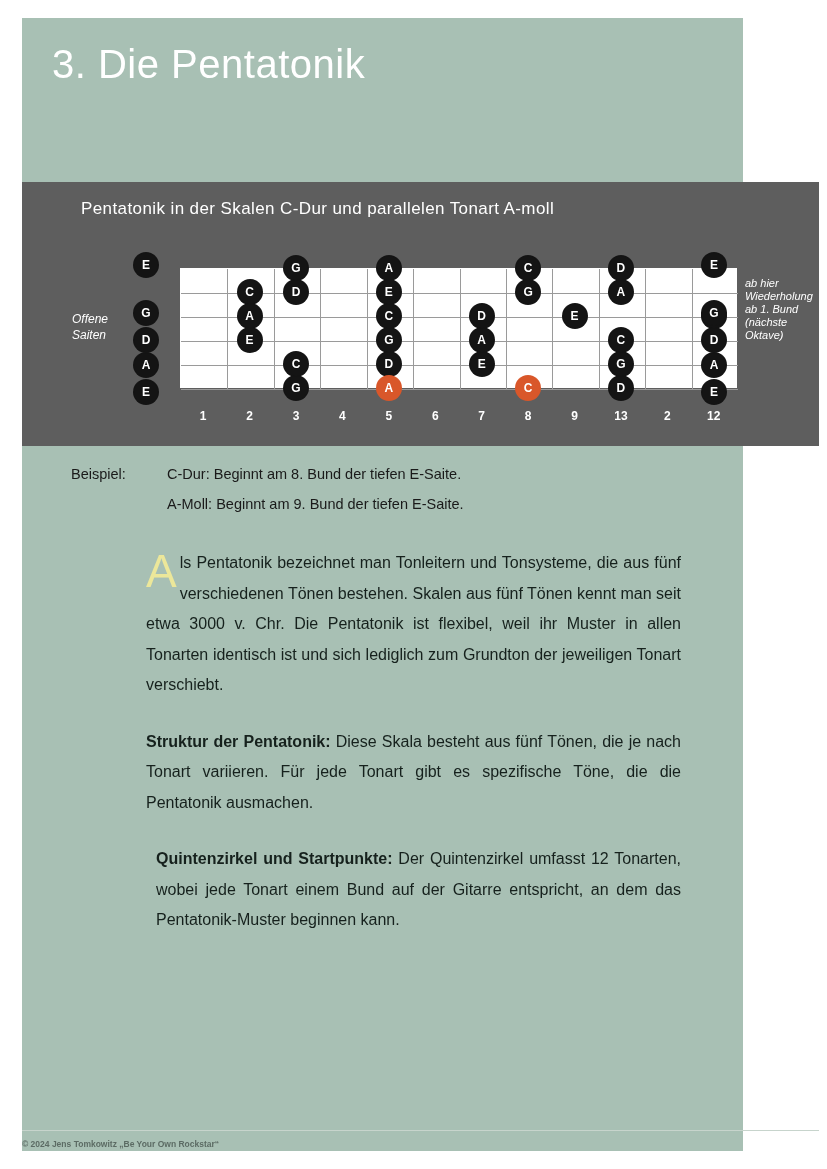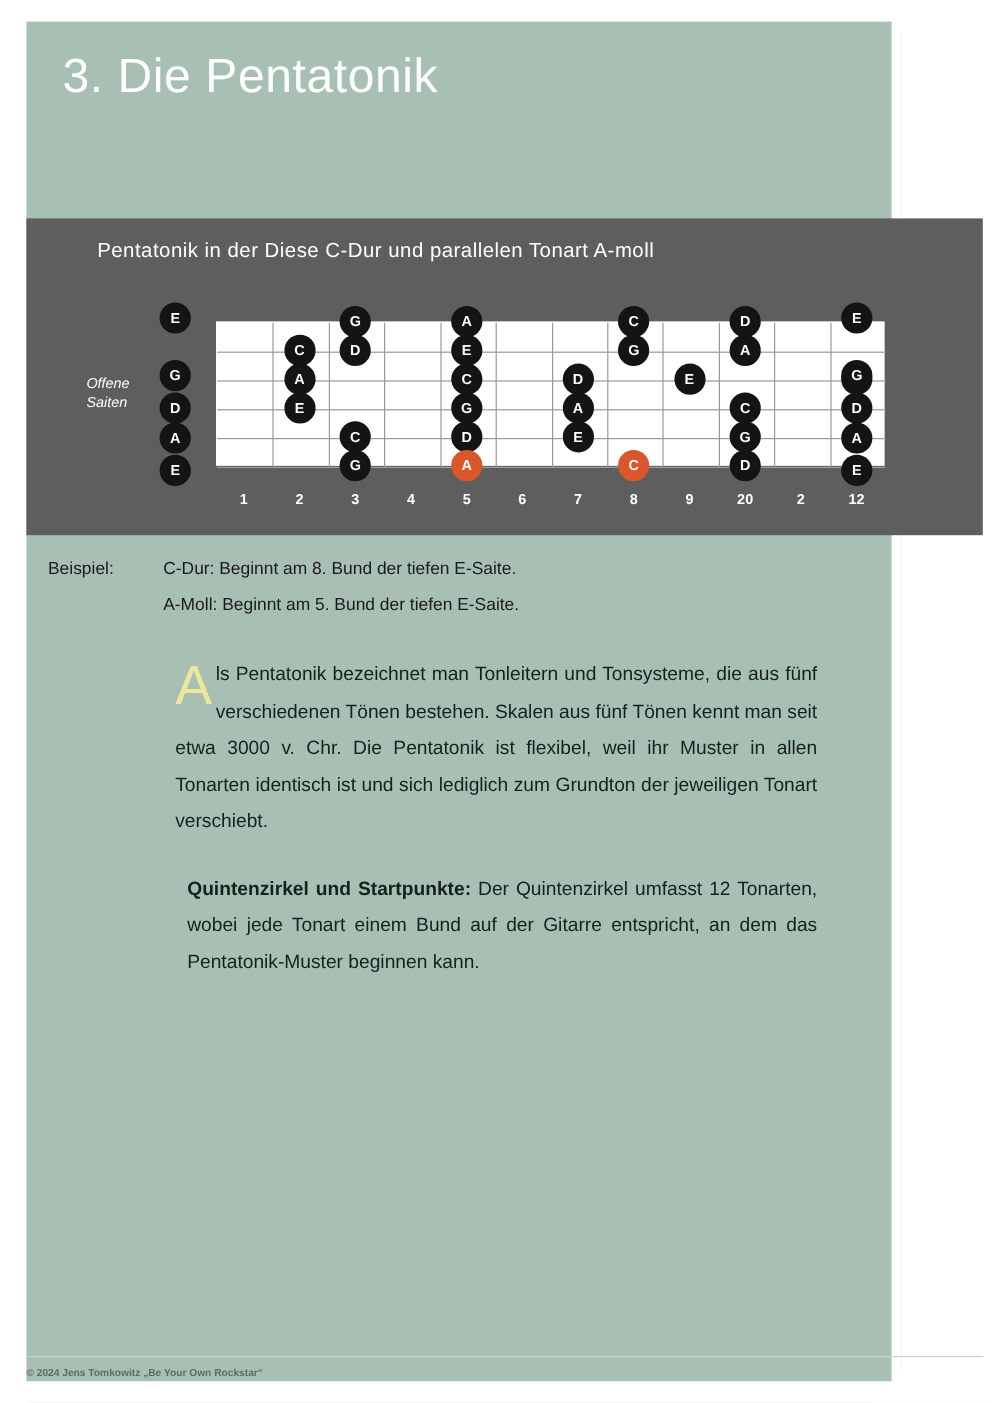--- a/index.html
+++ b/index.html
@@ -144,21 +144,21 @@
     width: 80px;
     font-size: 11px;
     font-style: italic;
     color: #ffffff;
     line-height: 13px;
   }
 
   
   .example {
     position: absolute;
-    left: 40px;
+    left: 71px;
     top: 459px;
     font-size: 14.5px;
     color: #1a1a1a;
     line-height: 30px;
   }
   .example .label {
     position: absolute;
     left: 0;
     top: 0;
   }
@@ -227,24 +227,25 @@
 <div class="page">
 
   <div class="top-strip"></div>
   <div class="left-strip"></div>
   <div class="right-strip"></div>
   <div class="bottom-strip"></div>
 
   <div class="chapter-title">3. Die Pentatonik</div>
 
   <div class="diagram-panel">
-    <div class="diagram-heading">Pentatonik in der Diese C-Dur und parallelen Tonart A-moll</div>
+    <div class="diagram-heading">Pentatonik in der Skalen C-Dur und parallelen Tonart A-moll</div>
   </div>
 
   <div class="open-label">Offene<br>Saiten</div>
+  <div class="repeat-label">ab hier<br>Wiederholung<br>ab 1. Bund<br>(nächste<br>Oktave)</div>
 
   <div class="fretboard" id="fretboard">
       <div class="fret-line" style="left: 46.4167px;"></div>
       <div class="fret-line" style="left: 92.8333px;"></div>
       <div class="fret-line" style="left: 139.25px;"></div>
       <div class="fret-line" style="left: 185.667px;"></div>
       <div class="fret-line" style="left: 232.083px;"></div>
       <div class="fret-line" style="left: 278.5px;"></div>
       <div class="fret-line" style="left: 324.917px;"></div>
       <div class="fret-line" style="left: 371.333px;"></div>
@@ -260,21 +261,21 @@
   <div id="fret-numbers">
       <div class="fret-num" style="left: 183.208px;">1</div>
       <div class="fret-num" style="left: 229.625px;">2</div>
       <div class="fret-num" style="left: 276.042px;">3</div>
       <div class="fret-num" style="left: 322.458px;">4</div>
       <div class="fret-num" style="left: 368.875px;">5</div>
       <div class="fret-num" style="left: 415.292px;">6</div>
       <div class="fret-num" style="left: 461.708px;">7</div>
       <div class="fret-num" style="left: 508.125px;">8</div>
       <div class="fret-num" style="left: 554.542px;">9</div>
-      <div class="fret-num" style="left: 600.958px;">20</div>
+      <div class="fret-num" style="left: 600.958px;">13</div>
       <div class="fret-num" style="left: 647.375px;">2</div>
       <div class="fret-num" style="left: 693.792px;">12</div>
     </div>
   <div id="notes-layer">
       <div class="note" style="left: 284.042px; top: 256px;">G</div>
       <div class="note" style="left: 376.875px; top: 256px;">A</div>
       <div class="note" style="left: 516.125px; top: 256px;">C</div>
       <div class="note" style="left: 608.958px; top: 256px;">D</div>
       <div class="note" style="left: 237.625px; top: 280px;">C</div>
       <div class="note" style="left: 284.042px; top: 280px;">D</div>
@@ -307,27 +308,30 @@
       <div class="note" style="left: 702px; top: 301px;">G</div>
       <div class="note" style="left: 702px; top: 328px;">D</div>
       <div class="note" style="left: 702px; top: 353px;">A</div>
       <div class="note" style="left: 702px; top: 380px;">E</div>
     </div>
 
   <div class="example">
     <span class="label">Beispiel:</span>
     <div class="lines">
       <div>C-Dur: Beginnt am 8. Bund der tiefen E-Saite.</div>
-      <div>A-Moll: Beginnt am 5. Bund der tiefen E-Saite.</div>
+      <div>A-Moll: Beginnt am 9. Bund der tiefen E-Saite.</div>
     </div>
   </div>
 
   <div class="body-text">
     <p class="para">
       <span class="dropcap">A</span><span>ls Pentatonik bezeichnet man Tonleitern und Tonsysteme, die aus fünf verschiedenen Tönen bestehen. Skalen aus fünf Tönen kennt man seit etwa 3000 v. Chr. Die Pentatonik ist flexibel, weil ihr Muster in allen Tonarten identisch ist und sich lediglich zum Grundton der jeweiligen Tonart verschiebt.</span>
+    </p>
+    <p class="para">
+      <b>Struktur der Pentatonik:</b><span> Diese Skala besteht aus fünf Tönen, die je nach Tonart variieren. Für jede Tonart gibt es spezifische Töne, die die Pentatonik ausmachen.</span>
     </p>
     <p class="para last">
       <b>Quintenzirkel und Startpunkte:</b><span> Der Quintenzirkel umfasst 12 Tonarten, wobei jede Tonart einem Bund auf der Gitarre entspricht, an dem das Pentatonik-Muster beginnen kann.</span>
     </p>
   </div>
 
   <div class="footer-rule"></div>
   <div class="footer-left">© 2024 Jens Tomkowitz „Be Your Own Rockstar“</div>
 
 </div>

